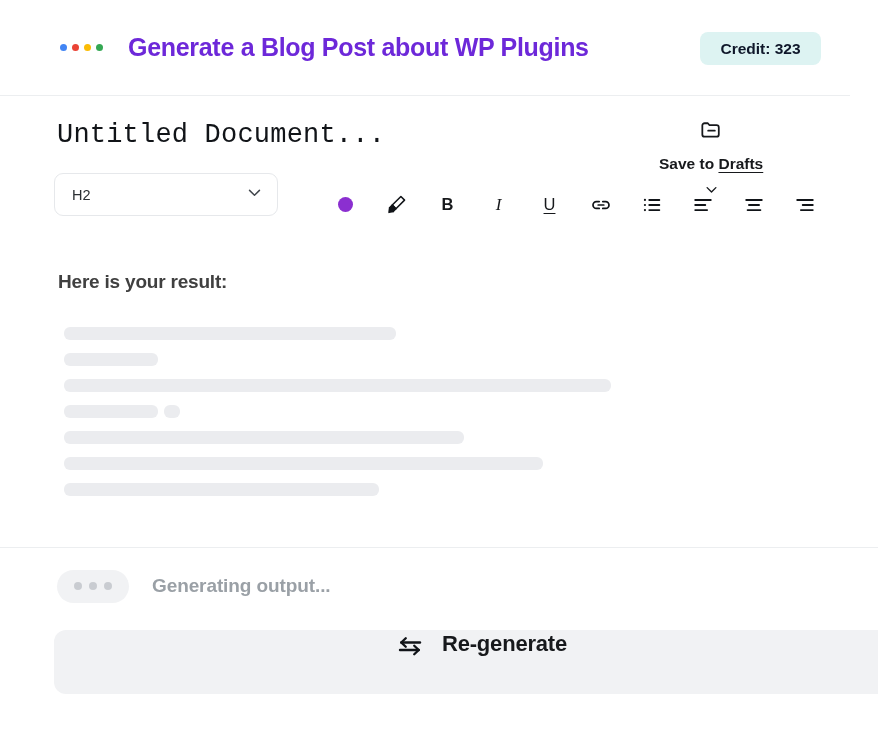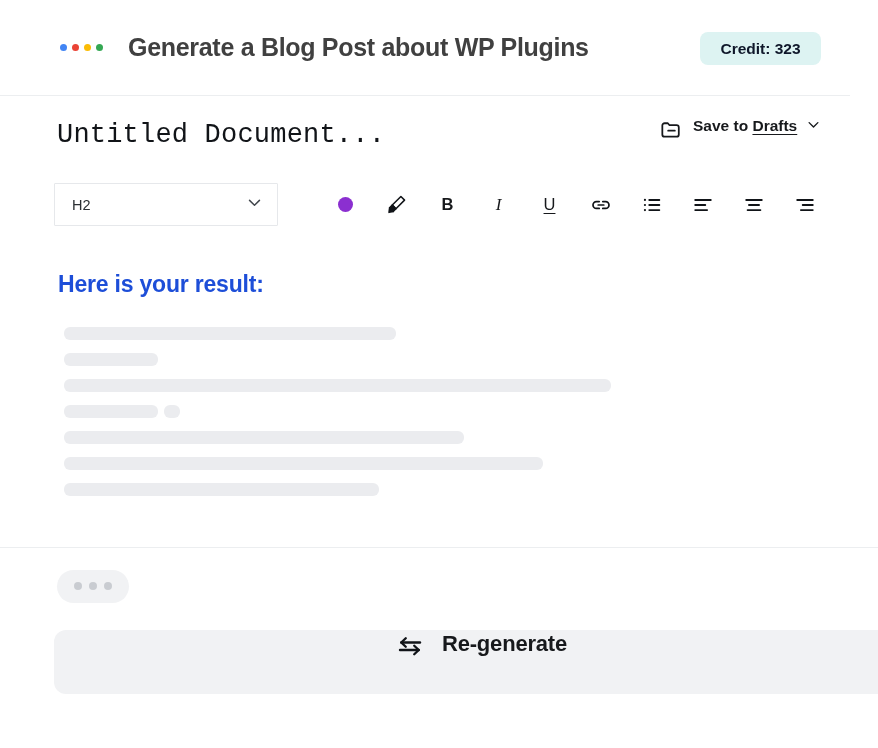--- a/index.html
+++ b/index.html
@@ -52,21 +52,21 @@
   .dot-yellow { background: #fbbc05; }
   .dot-green  { background: #34a853; }
 
   .app-title {
     position: absolute;
     left: 128px;
     top: 33px;
     font-size: 25px;
     font-weight: 700;
     letter-spacing: -0.3px;
-    color: #404040;
+    color: #6d28d9;
     white-space: nowrap;
   }
 
   .credit-badge {
     position: absolute;
     left: 700px;
     top: 32px;
     width: 121px;
     height: 33px;
     border-radius: 8px;
@@ -91,45 +91,46 @@
     color: #111418;
     letter-spacing: 0.2px;
     white-space: nowrap;
   }
 
   .save-to {
     position: absolute;
     left: 659px;
     top: 117px;
     display: flex;
-    align-items: flex-start;
+    align-items: center;
     gap: 9px;
     height: 28px;
     cursor: pointer;
+    flex-direction: column;
   }
   .save-to .label {
     font-size: 15.5px;
     font-weight: 700;
     color: #17191c;
     white-space: nowrap;
   }
   .save-to .label u {
     text-decoration: underline;
     text-underline-offset: 2.5px;
   }
 
   
   .fmt-select {
     position: absolute;
     left: 54px;
-    top: 183px;
+    top: 173px;
     width: 224px;
     height: 43px;
     border: 1px solid #e6e8eb;
-    border-radius: 1px;
+    border-radius: 9px;
     background: #fff;
     box-sizing: border-box;
     display: flex;
     align-items: center;
     justify-content: space-between;
     padding: 0 14px 0 17px;
     cursor: pointer;
   }
   .fmt-select .val {
     font-size: 14.5px;
@@ -167,24 +168,24 @@
     border-radius: 50%;
     background: #8b2fd0;
   }
   .tool svg { display: block; }
 
   
   .result-heading {
     position: absolute;
     left: 58px;
     top: 271px;
-    font-size: 23px;
+    font-size: 19px;
     font-weight: 700;
     letter-spacing: -0.2px;
-    color: #1d4ed8;
+    color: #404040;
   }
 
   .skeleton {
     position: absolute;
     left: 64px;
     top: 327px;
     width: 760px;
   }
   .sk-row {
     height: 13px;
@@ -407,20 +408,21 @@
     </div>
 
   <div class="divider-mid"></div>
 
   <div class="status-row">
     <div class="typing-pill">
       <i></i>
       <i></i>
       <i></i>
     </div>
+    <div class="status-text">Generating output...</div>
   </div>
 
   <button class="regen-btn">
     <span>
       <svg width="30" height="30" viewBox="0 0 24 24" fill="none" stroke="#111418" stroke-width="1.9" stroke-linecap="round" stroke-linejoin="round">
         <path d="M20 9.2H5"></path>
         <path d="M8.6 5.8 5 9.2l3.6 3.4" fill="none"></path>
         <path d="M4 15.2h15"></path>
         <path d="M15.4 11.8 19 15.2l-3.6 3.4" fill="none"></path>
       </svg>

